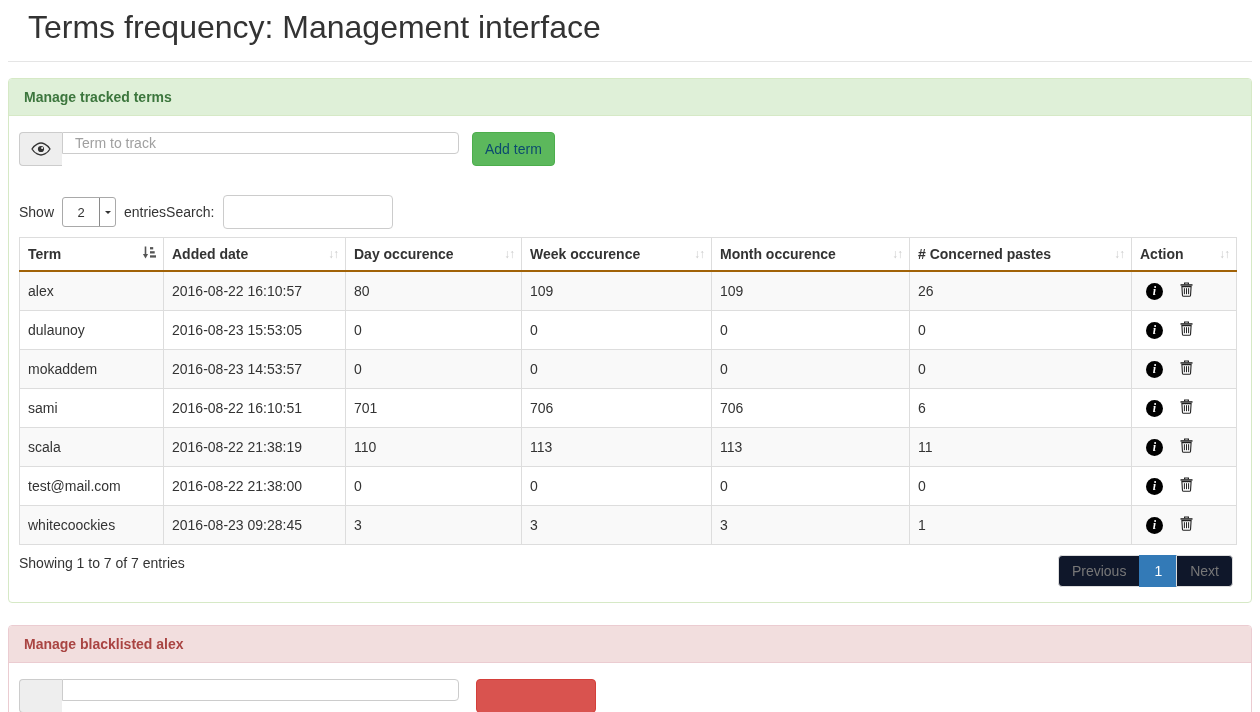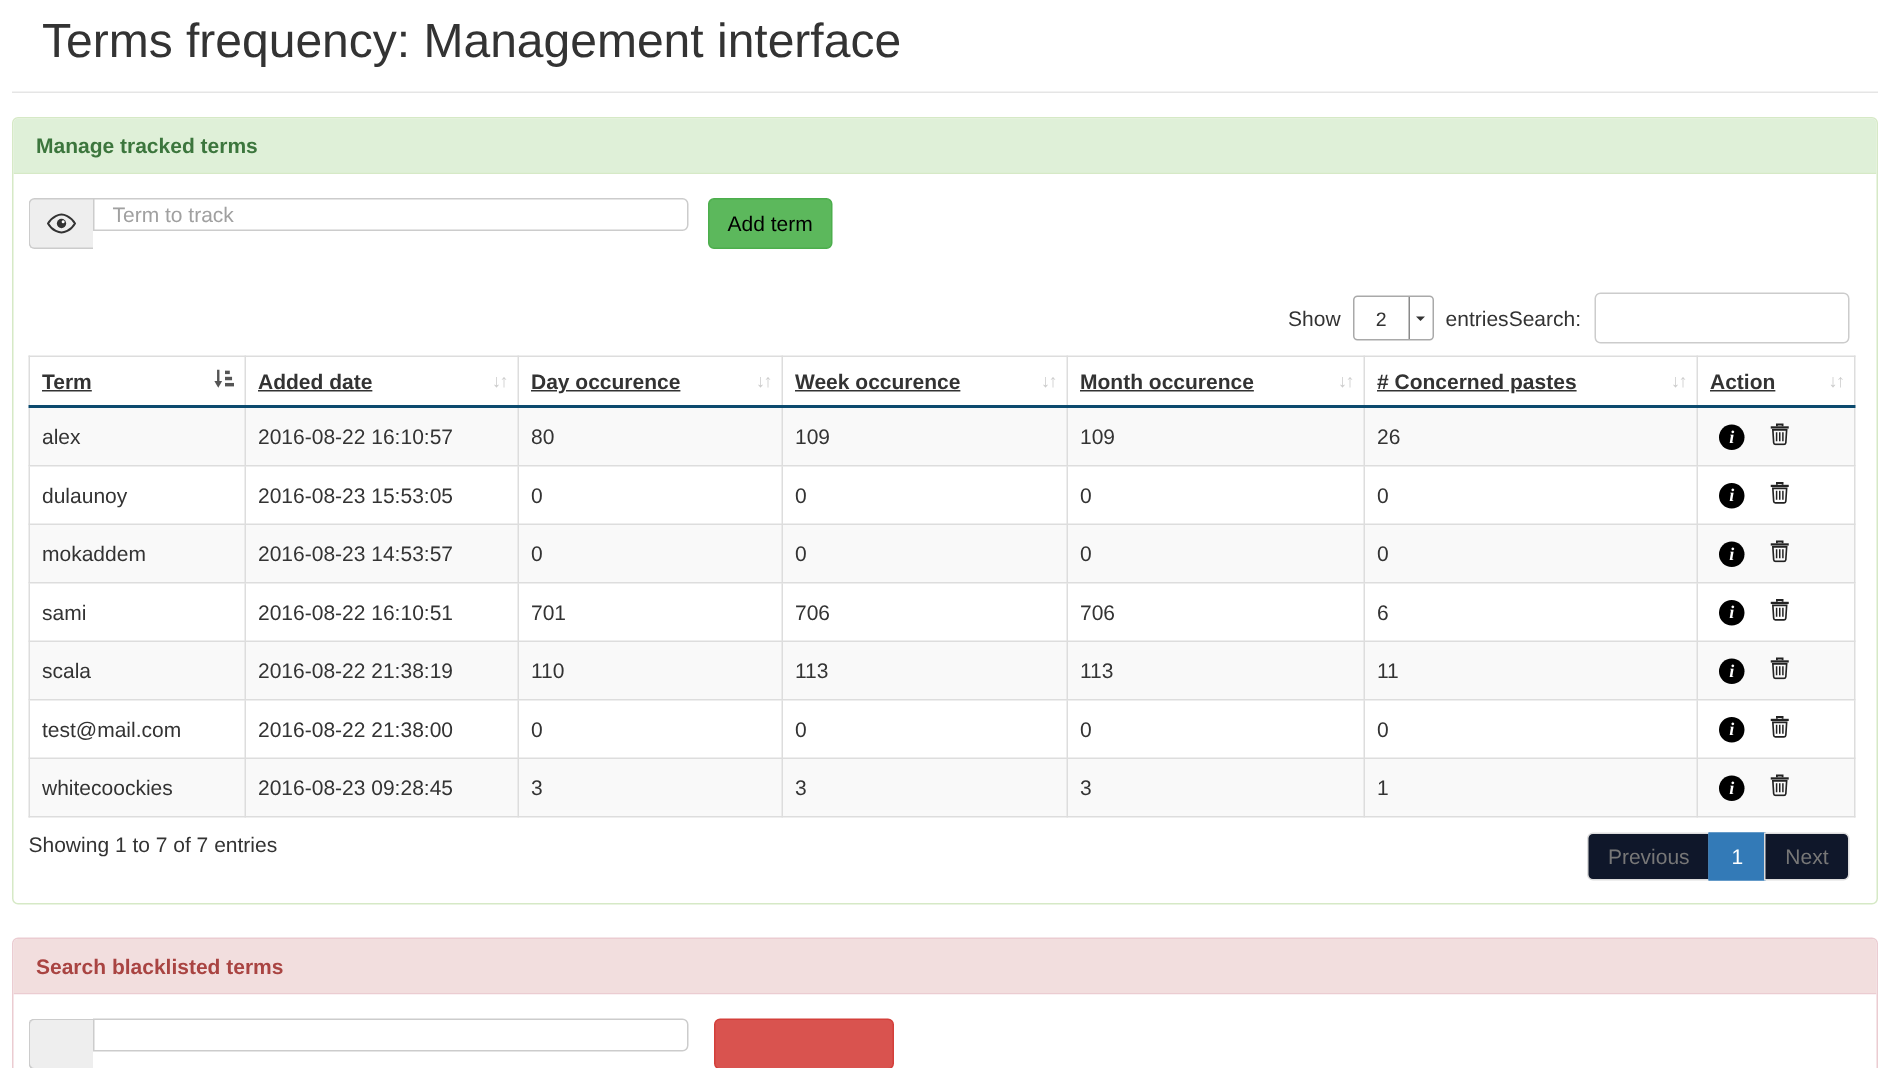--- a/index.html
+++ b/index.html
@@ -29,42 +29,42 @@
     border-radius:4px 0 0 4px; display:flex; align-items:center; justify-content:center;
   }
   .text-input {
     flex:1; height:22px; border:1px solid #ccc; border-radius:0 4px 4px 0;
     padding:6px 12px; font-size:14px; color:#555; outline:none; min-width:0;
     font-family:"Liberation Sans", sans-serif;
   }
   .text-input::placeholder { color:#a0a0a0; opacity:1; }
   .btn { height:34px; padding:6px 12px; font-size:14px; border-radius:4px; cursor:pointer;
          font-family:"Liberation Sans", sans-serif; }
-  .btn-success { margin-left:13px; background:#5cb85c; border:1px solid #4cae4c; color:#000000; }
+  .btn-success { margin-left:13px; background:#5cb85c; border:1px solid #4cae4c; color:#0c4a6e; }
   .btn-danger  { margin-left:17px; background:#d9534f; border:1px solid #d43f3a; color:#fff; width:120px; }
 
-  .dt-controls { margin-top:29px; display:flex; justify-content:flex-end; align-items:center; }
+  .dt-controls { margin-top:29px; display:flex; justify-content:flex-start; align-items:center; }
   .dt-length { display:flex; align-items:center; }
   .fake-select {
     display:inline-flex; align-items:stretch; width:54px; height:30px; margin:0 8px;
     border:1px solid #a9a9a9; border-radius:3px; background:#fff; cursor:pointer;
   }
   .fake-select .fs-value { flex:1; display:flex; align-items:center; justify-content:center; font-size:13px; }
   .fake-select .fs-caret-box { width:16px; border-left:1px solid #8a8a8a; display:flex; align-items:center; justify-content:center; }
   .fake-select .fs-caret { width:0; height:0; border:3.5px solid transparent; border-top-color:#333; margin-top:4px; }
   .dt-search { display:flex; align-items:center; }
   .search-input {
     width:170px; height:34px; margin-left:9px; border:1px solid #ccc; border-radius:4px;
     padding:6px 12px; font-size:14px; color:#555; outline:none;
     font-family:"Liberation Sans", sans-serif;
   }
 
   table.terms-table { width:100%; margin-top:8px; border-collapse:collapse; table-layout:fixed; }
   .terms-table th, .terms-table td { border:1px solid #ddd; text-align:left; font-size:14px; overflow:hidden; }
-  .terms-table th { padding:8px 35px 8px 8px; font-weight:bold; border-bottom:2px solid #0c4a6e; position:relative; cursor:pointer;text-decoration:underline; }
+  .terms-table th { padding:8px 35px 8px 8px; font-weight:bold; border-bottom:2px solid #a16207; position:relative; cursor:pointer; }
   .terms-table td { padding:10px 8px; background:#fff; }
   .terms-table tbody tr:nth-child(odd) td { background:#f9f9f9; }
   .sort-both {
     position:absolute; right:7px; top:50%; transform:translateY(-50%);
     color:#ccc; font-size:12px; letter-spacing:-1px; white-space:nowrap;
   }
   .sort-active-icon { position:absolute; right:7px; top:50%; transform:translateY(-50%); }
   .action-cell-inner { display:flex; align-items:center; gap:17px; padding-left:6px; }
   .icon-btn { background:none; border:none; padding:0; cursor:pointer; display:inline-flex; align-items:center; }
   .info-circle {
@@ -347,21 +347,21 @@
         <span class="page-item page-prev">Previous</span>
         <span class="page-item page-active">1</span>
         <span class="page-item page-next">Next</span>
       </div>
     </div>
 
   </div>
 </div>
 
 <div class="panel panel-danger">
-  <div class="panel-heading">Search blacklisted terms</div>
+  <div class="panel-heading">Manage blacklisted alex</div>
   <div class="panel-body">
     <div class="input-row">
       <div class="input-group">
         <span class="input-addon"></span>
         <input class="text-input" type="text" placeholder="" style="">
       </div>
       <button class="btn btn-danger"></button>
     </div>
   </div>
 </div>

